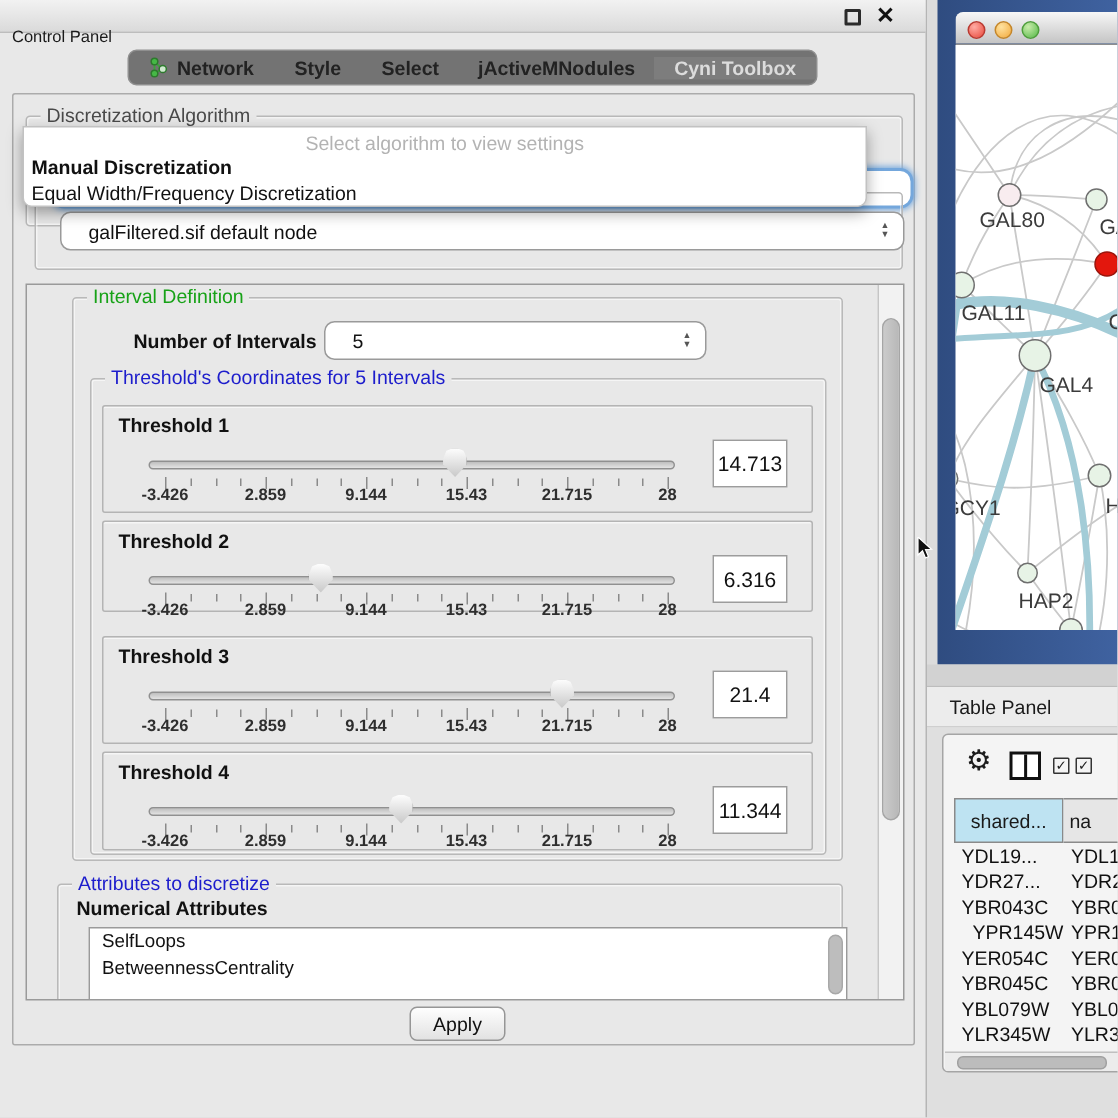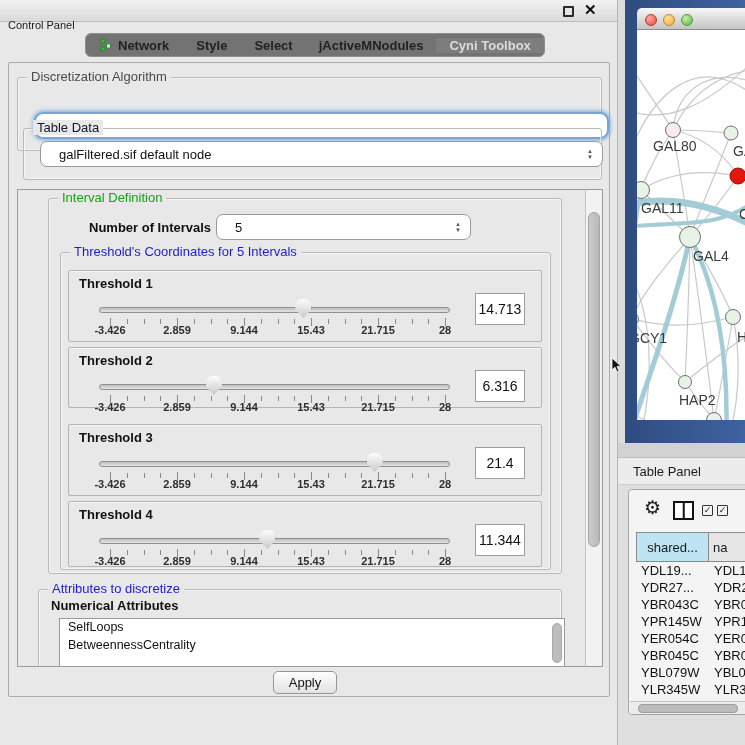--- a/index.html
+++ b/index.html
@@ -189,20 +189,27 @@
         </div>
       </div>
 
     <div id="outer-box">
 
       <div id="algo-group" class="group">
         <span class="chip">Discretization Algorithm</span>
         <div id="algo-combo"></div>
       </div>
 
+      <div id="popup">
+        <div class="pop-placeholder">Select algorithm to view settings</div>
+        <div id="popup-options">
+            <div class="pop-opt bold">Manual Discretization</div>
+            <div class="pop-opt">Equal Width/Frequency Discretization</div>
+          </div>
+      </div>
 
       <div id="tabledata-group" class="group">
         <span class="chip">Table Data</span>
         <div id="tabledata-combo" class="combo">
           <span class="combo-text">galFiltered.sif default node</span>
           <span class="spinner"></span>
         </div>
       </div>
 
       <div id="viewport">
@@ -451,21 +458,21 @@
           </div>
           <div class="tp-row">
             <div class="tp-cell" style="width: 73px;">YDR27...</div>
             <div class="tp-cell" style="width: 47px;">YDR2</div>
           </div>
           <div class="tp-row">
             <div class="tp-cell" style="width: 73px;">YBR043C</div>
             <div class="tp-cell" style="width: 47px;">YBR0</div>
           </div>
           <div class="tp-row">
-            <div class="tp-cell" style="width: 73px;">YPR145W</div>
+            <div class="tp-cell" style="width: 73px; text-align: right;">YPR145W</div>
             <div class="tp-cell" style="width: 47px;">YPR1</div>
           </div>
           <div class="tp-row">
             <div class="tp-cell" style="width: 73px;">YER054C</div>
             <div class="tp-cell" style="width: 47px;">YER0</div>
           </div>
           <div class="tp-row">
             <div class="tp-cell" style="width: 73px;">YBR045C</div>
             <div class="tp-cell" style="width: 47px;">YBR0</div>
           </div>

